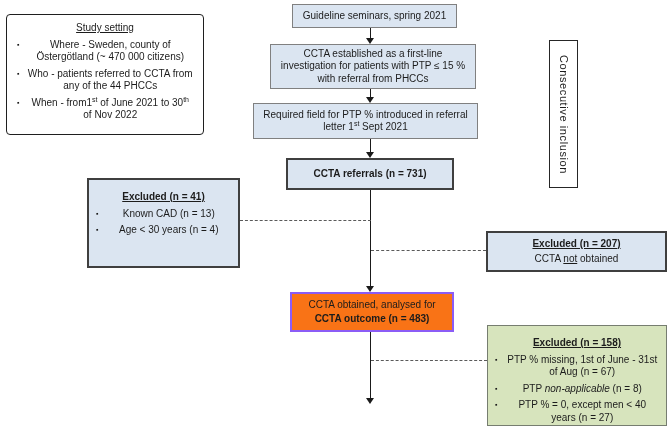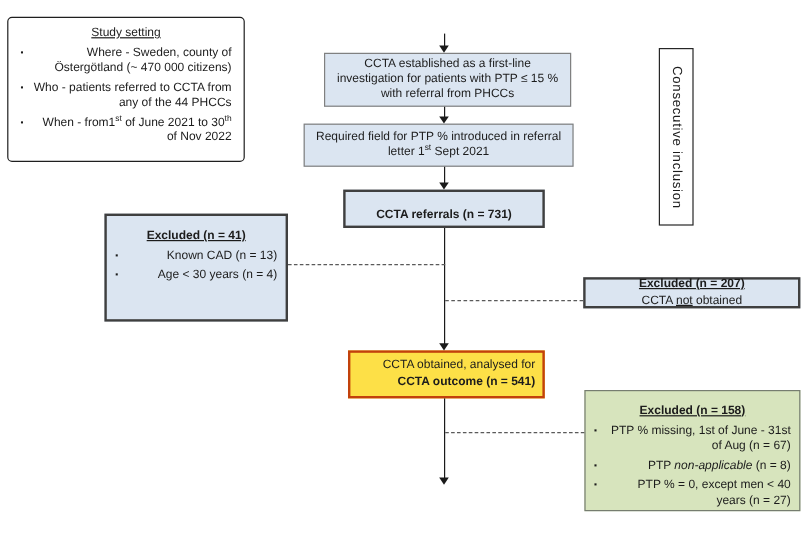--- a/index.html
+++ b/index.html
@@ -9,38 +9,38 @@
     font-size:10px; line-height:12.5px; color:#1c1c1c; overflow:hidden;
   }
   .box {
     position:absolute; box-sizing:border-box;
     display:flex; align-items:center; justify-content:center;
     text-align:center; padding:2px 6px;
   }
   .col { flex-direction:column; gap:1px; }
   .light-blue { background:#dbe5f1; border:1px solid #808080; }
   .light-blue-dark { background:#dbe5f1; border:2px solid #3f3f3f; }
-  .mid-blue { background:#fde047; border:2px solid #c2410c;align-items:flex-end; }
+  .mid-blue { background:#f97316; border:2px solid #8b5cf6; }
   .green { background:#d7e4bd; border:1.5px solid #767d70; }
   .green-dark { background:#d7e4bd; border:2px solid #38482c; }
   .white-box { background:#ffffff; border:1.5px solid #262626; }
 
   .panel { position:absolute; box-sizing:border-box; padding:11px 7px 4px; }
   .rounded-panel {
     background:#ffffff; border:1.6px solid #1f1f1f; border-radius:4px;
     padding:7px 10px 4px;
   }
   .panel-title { text-align:center; text-decoration:underline; margin-bottom:2px; }
   .bold { font-weight:bold; }
   .it { font-style:italic; }
   .u { text-decoration:underline; }
 
   .bullet-row { display:flex; gap:8px; margin-top:4px; align-items:flex-start; }
   .bullet { font-size:7px; line-height:12.5px; flex:0 0 auto; }
-  .bullet-text { flex:1 1 auto; text-align:right; }
+  .bullet-text { flex:1 1 auto; text-align:center; }
 
   sup { font-size:7px; line-height:0; vertical-align:super; }
 
   .vtext { writing-mode:vertical-rl; text-orientation:mixed; font-size:11px; letter-spacing:0.6px; white-space:nowrap; }
 
   .varrow { position:absolute; width:9px; }
   .varrow .line { position:absolute; left:50%; top:0; bottom:5px; width:1.5px; margin-left:-0.75px; background:#1a1a1a; }
   .varrow .head {
     position:absolute; left:50%; bottom:0; margin-left:-4.5px; width:0; height:0;
     border-left:4.5px solid transparent; border-right:4.5px solid transparent;
@@ -62,57 +62,60 @@
     <div class="bullet-row">
       <span class="bullet">▪</span>
       <span class="bullet-text">Who - patients referred to CCTA from any of the 44 PHCCs</span>
     </div>
     <div class="bullet-row">
       <span class="bullet">▪</span>
       <span class="bullet-text"><span>When - from1</span><sup>st</sup><span> of June 2021 to 30</span><sup>th</sup><span> of Nov 2022</span></span>
     </div>
   </div>
 
+  <div class="box light-blue" style="left:292px; top:4px; width:165px; height:24px;">
+    <span>Guideline seminars, spring 2021</span>
+  </div>
 
   <div class="box light-blue" style="left:270px; top:44px; width:206px; height:45px;">
     <span>CCTA established as a first-line investigation for patients with PTP ≤ 15 % with referral from PHCCs</span>
   </div>
 
   <div class="box light-blue" style="left:253px; top:103px; width:225px; height:36px;">
     <span><span>Required field for PTP % introduced in referral letter 1</span><sup>st</sup><span> Sept 2021</span></span>
   </div>
 
-  <div class="box light-blue-dark bold" style="left:286px; top:158px; width:168px; height:32px;align-items:flex-end;">
+  <div class="box light-blue-dark bold" style="left:286px; top:158px; width:168px; height:32px;">
     <span>CCTA referrals (n = 731)</span>
   </div>
 
   <div class="box white-box" style="left:549px; top:40px; width:29px; height:148px; padding:2px;">
     <span class="vtext">Consecutive inclusion</span>
   </div>
 
   <div class="panel light-blue-dark" style="left:87px; top:178px; width:153px; height:90px;">
     <div class="panel-title bold">Excluded (n = 41)</div>
     <div class="bullet-row">
       <span class="bullet">▪</span>
       <span class="bullet-text">Known CAD (n = 13)</span>
     </div>
     <div class="bullet-row">
       <span class="bullet">▪</span>
       <span class="bullet-text">Age &lt; 30 years (n = 4)</span>
     </div>
   </div>
 
-  <div class="box light-blue-dark col" style="left:486px; top:231px; width:181px; height:26px;">
+  <div class="box light-blue-dark col" style="left:486px; top:231px; width:181px; height:41px;">
     <div class="panel-title bold" style="margin-bottom:1px;">Excluded (n = 207)</div>
     <div><span>CCTA </span><span class="u">not</span><span> obtained</span></div>
   </div>
 
   <div class="box mid-blue col" style="left:290px; top:292px; width:164px; height:40px;">
     <div>CCTA obtained, analysed for</div>
-    <div class="bold">CCTA outcome (n = 541)</div>
+    <div class="bold">CCTA outcome (n = 483)</div>
   </div>
 
   <div class="panel green" style="left:487px; top:325px; width:180px; height:101px;">
     <div class="panel-title bold">Excluded (n = 158)</div>
     <div class="bullet-row">
       <span class="bullet">▪</span>
       <span class="bullet-text">PTP % missing, 1st of June - 31st of Aug (n = 67)</span>
     </div>
     <div class="bullet-row">
       <span class="bullet">▪</span>

